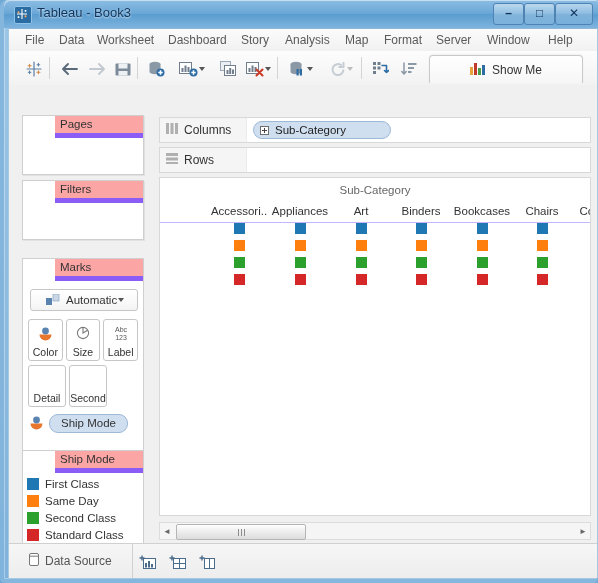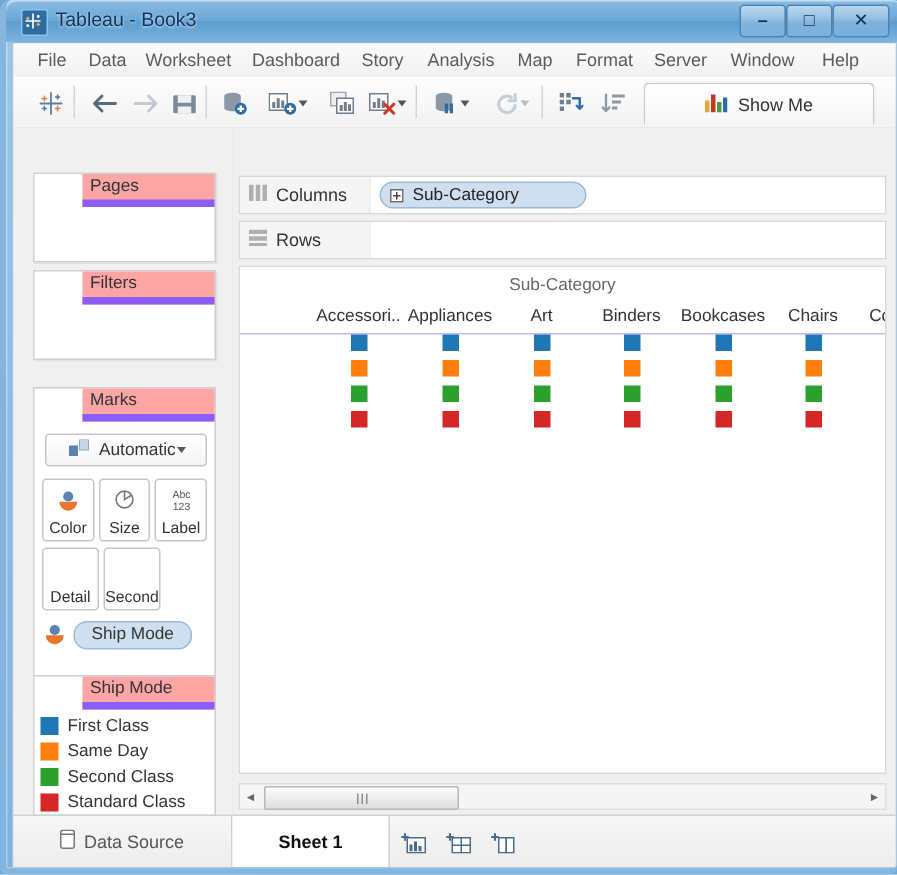--- a/index.html
+++ b/index.html
@@ -227,21 +227,21 @@
 
   
   #statusbar{
     position:absolute;left:0;right:0;bottom:0;height:34px;
     background:linear-gradient(180deg,#f6f6f6,#ededed);
     border-top:1px solid #d0d0d0;
     display:flex;align-items:stretch;
   }
   .sheet-tab{
     display:flex;align-items:center;gap:6px;
-    padding:0 31px;font-size:12px;color:#555;cursor:default;
+    padding:0 20px;font-size:12px;color:#555;cursor:default;
     border-right:1px solid #d0d0d0;
   }
   .sheet-tab.active{
     background:#fff;color:#111;font-weight:bold;
     box-shadow:inset 0 2px 0 #fff;
   }
   .newtab{
     width:30px;display:flex;align-items:center;justify-content:center;cursor:default;
   }
 </style>
@@ -611,23 +611,20 @@
     <div id="statusbar">
       <div class="sheet-tab">
         <span>
           <svg width="10" height="13" viewBox="0 0 10 13">
             <rect x="0.5" y="0.5" width="9" height="12" rx="1.5" fill="#fff" stroke="#777"></rect>
             <path d="M0.5 3.2 H9.5" stroke="#777"></path>
           </svg>
         </span>
         <span>Data Source</span>
       </div>
-      <div class="sheet-tab active">
-        <span>Sheet 1</span>
-      </div>
       <div class="newtab">
         <svg width="17" height="15" viewBox="0 0 17 15">
           <rect x="4.5" y="4.5" width="12" height="10" fill="#fff" stroke="#4a6b8a"></rect>
           <rect x="6" y="9" width="2" height="4.5" fill="#4a6b8a"></rect>
           <rect x="9" y="7" width="2" height="6.5" fill="#4a6b8a"></rect>
           <rect x="12" y="10" width="2" height="3.5" fill="#4a6b8a"></rect>
           <path d="M2 0.5v5M-0.5 3h5" stroke="#4a6b8a" stroke-width="1.4" transform="translate(1,1)"></path>
         </svg>
       </div>
       <div class="newtab">

